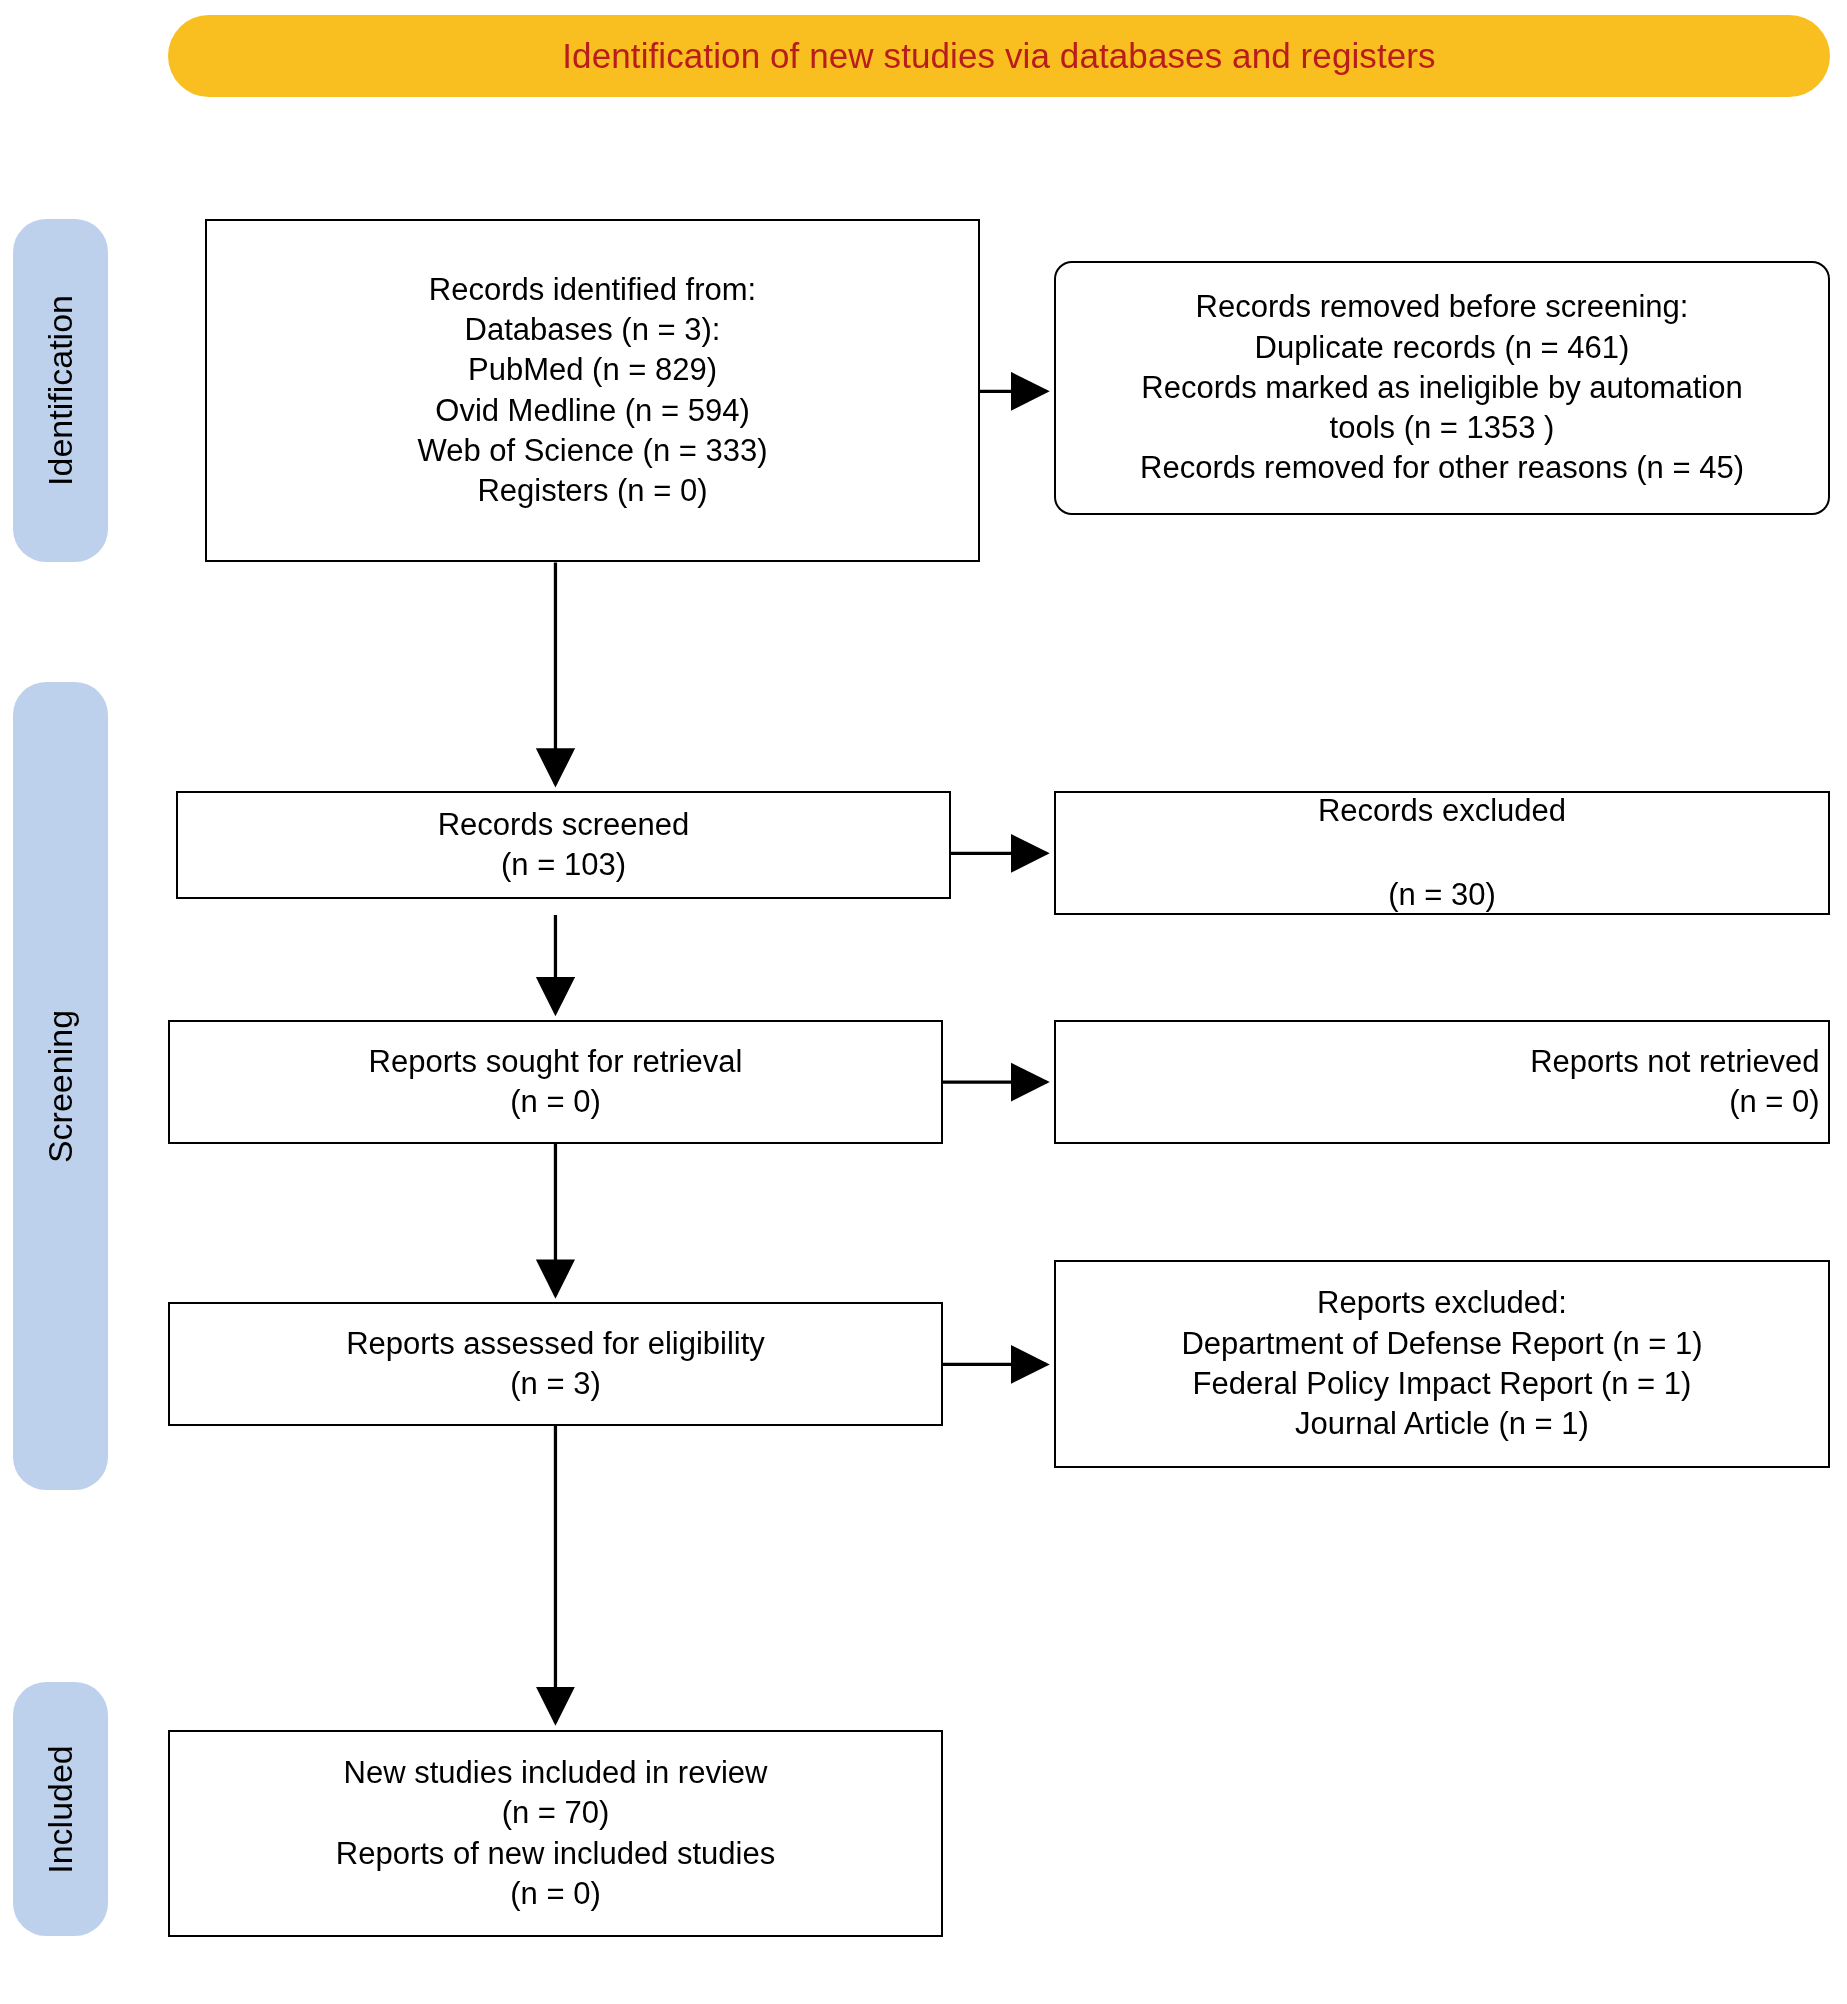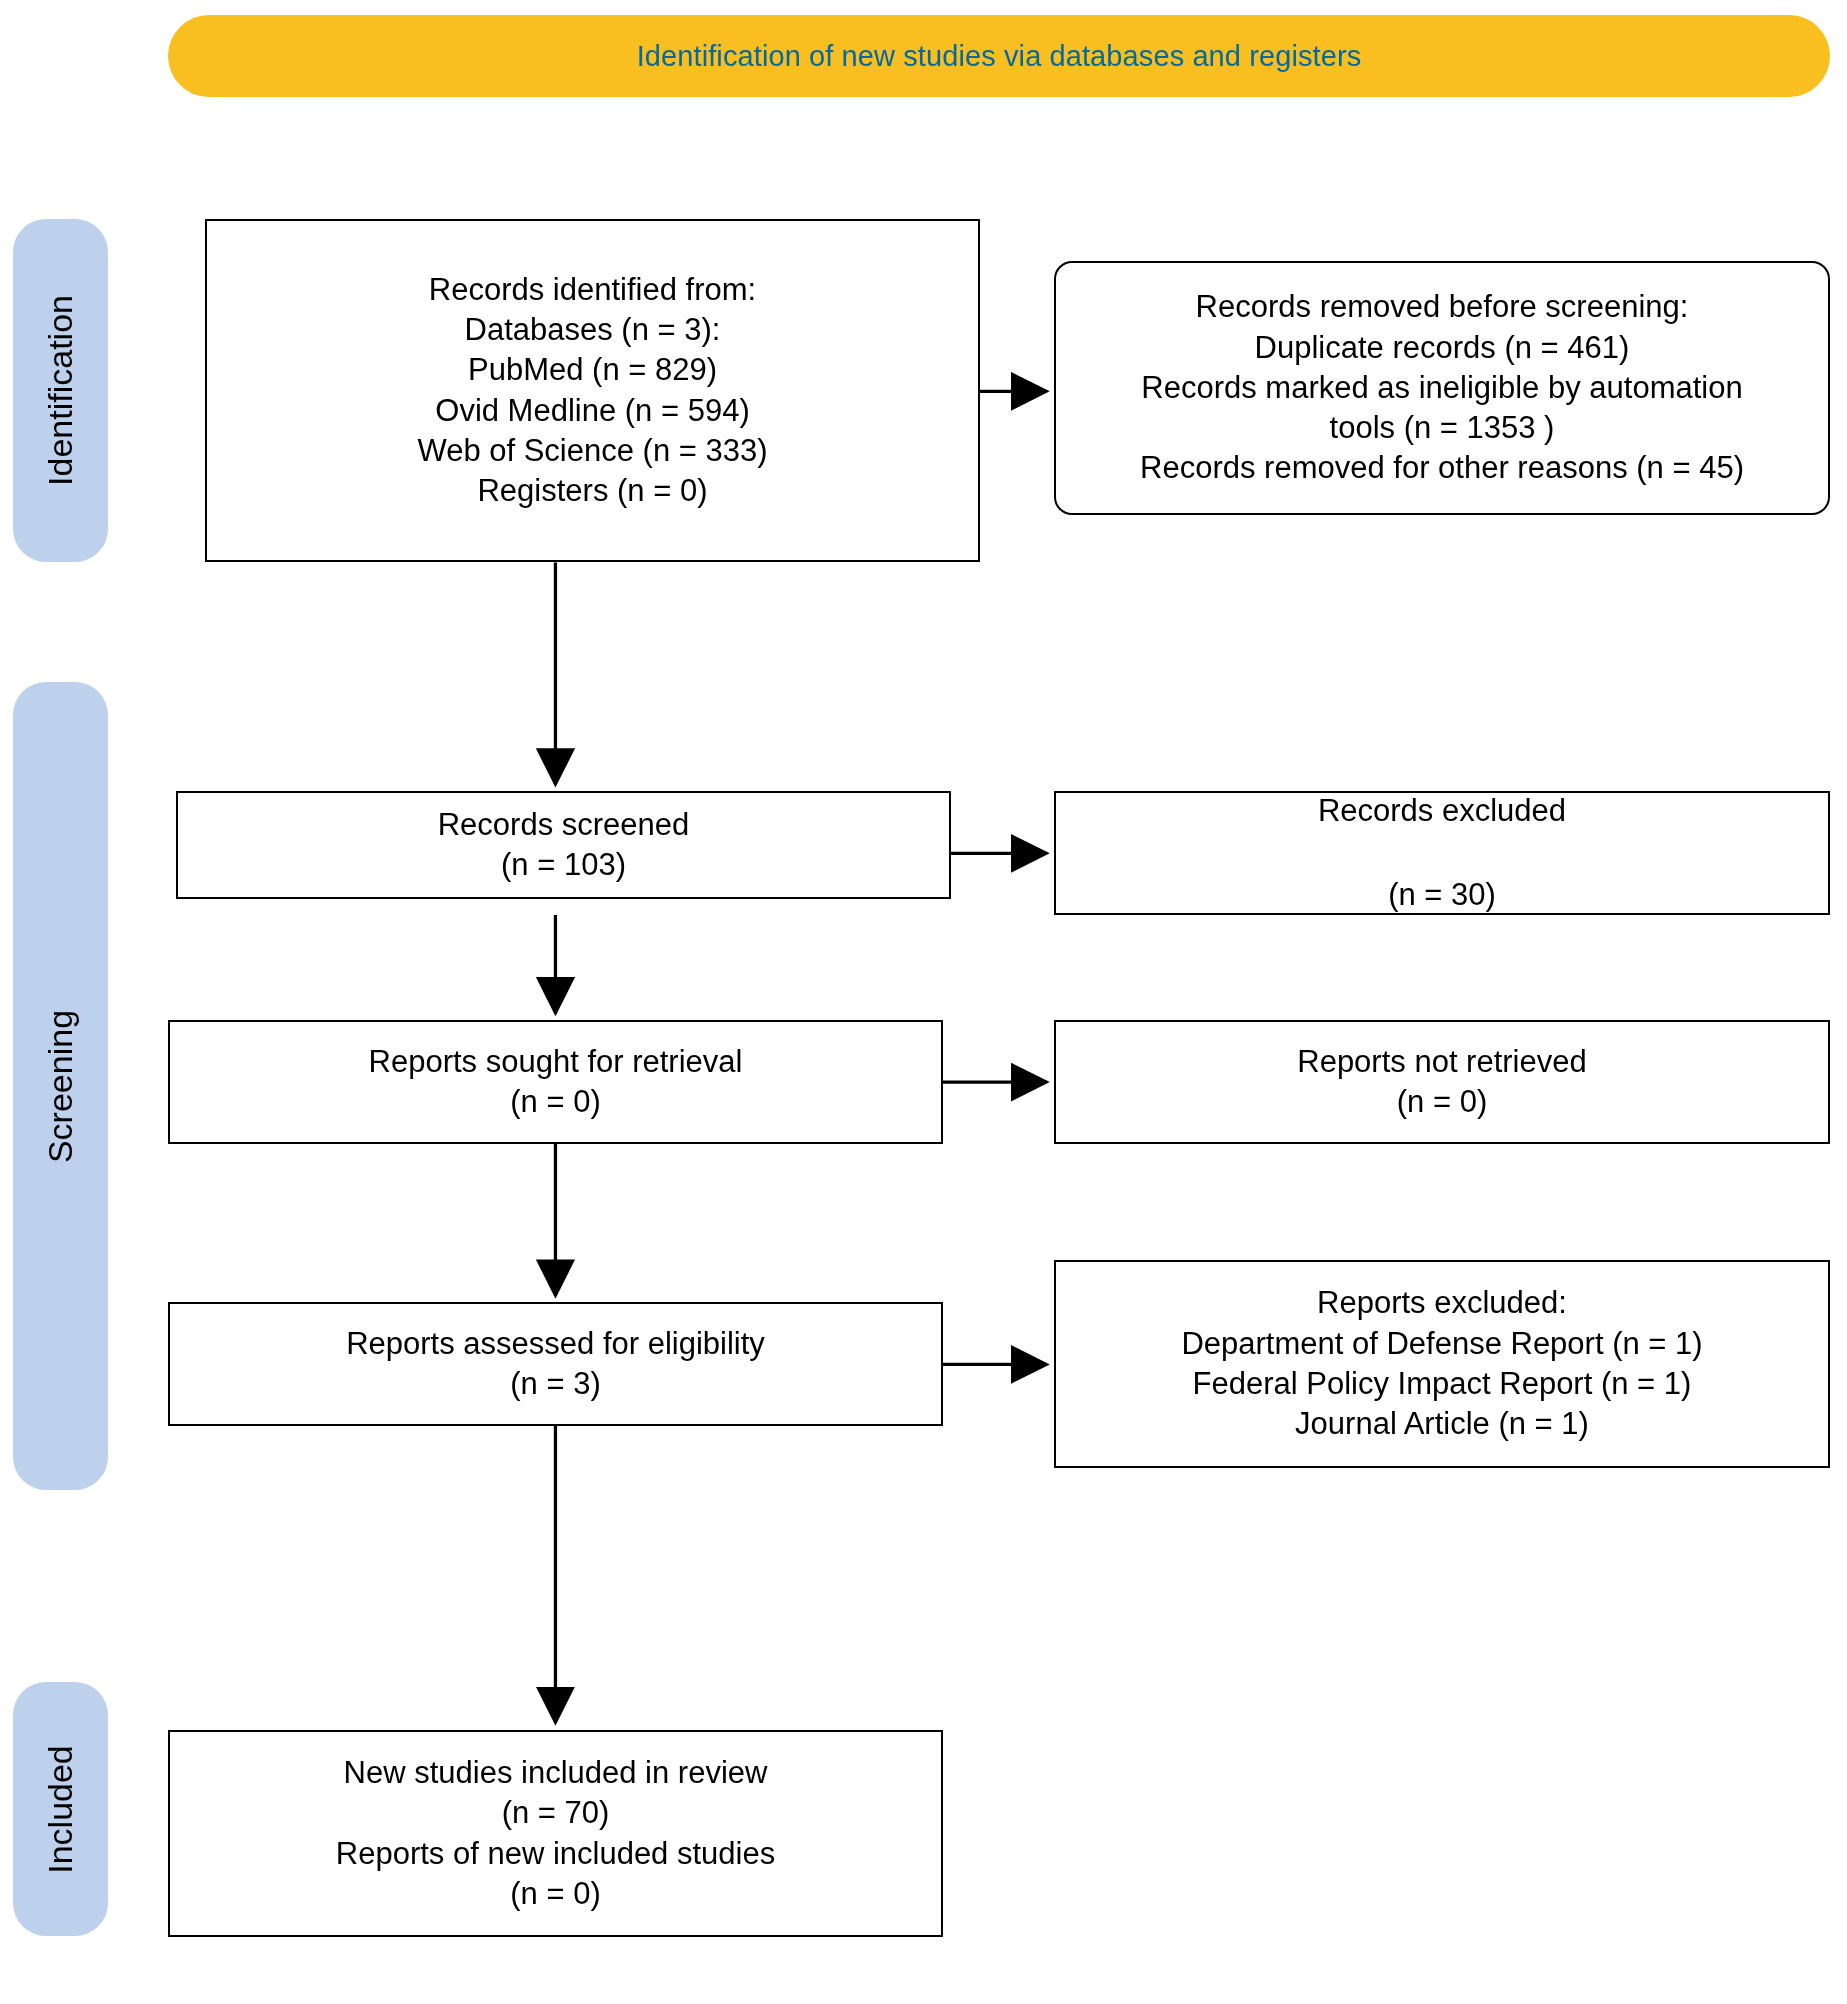--- a/index.html
+++ b/index.html
@@ -26,22 +26,22 @@
     top: 15.4px;
     width: 1662px;
     height: 82px;
     background: #F9BE20;
     border-radius: 42px;
     display: flex;
     align-items: center;
     justify-content: center;
   }
   .banner-text {
-    font-size: 29px;
-    color: #0369a1;
+    font-size: 35px;
+    color: #b91c1c;
     letter-spacing: 0.1px;
     white-space: nowrap;
   }
 
   
   .stage {
     position: absolute;
     background: #BDD0EC;
     border-radius: 33px;
     display: flex;
@@ -80,21 +80,21 @@
   
   .box-identified   { left: 168px; top: 219px;  width: 775px; height: 343px; margin-left: 37px; }
   .box-screened     { left: 176px; top: 791px; width: 775px; height: 108px; }
   .box-sought       { left: 168px; top: 1020px; width: 775px; height: 124px; }
   .box-assessed     { left: 168px; top: 1302px; width: 775px; height: 124px; }
   .box-included     { left: 168px; top: 1730px; width: 775px; height: 207px; }
 
   
   .box-removed      { left: 1054px; top: 261px;  width: 776px; height: 254px; border-radius: 18px; }
   .box-excluded     { left: 1054px; top: 791px; width: 776px; height: 124px; gap: 43px; }
-  .box-notretrieved { left: 1054px; top: 1020px; width: 776px; height: 124px; }
+  .box-notretrieved { left: 1054px; top: 1020px; width: 776px; height: 124px; align-items: flex-end; }
   .box-repexcluded  { left: 1054px; top: 1260px; width: 776px; height: 208px; }
 
   
   #connectors {
     position: absolute;
     left: 0; top: 0;
     width: 1847px;
     height: 2005px;
     pointer-events: none;
   }

